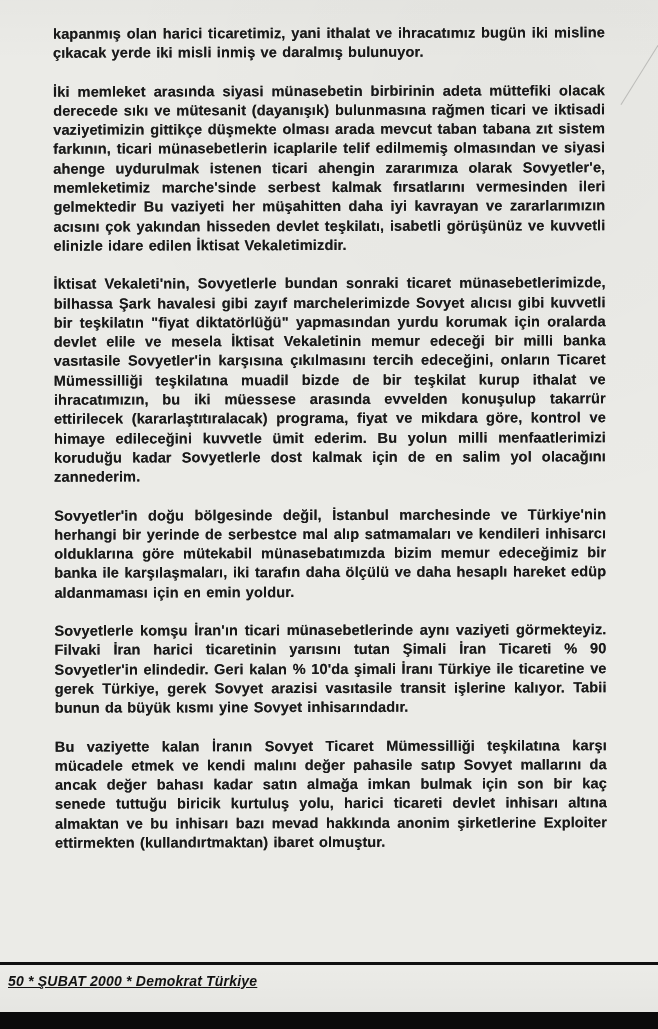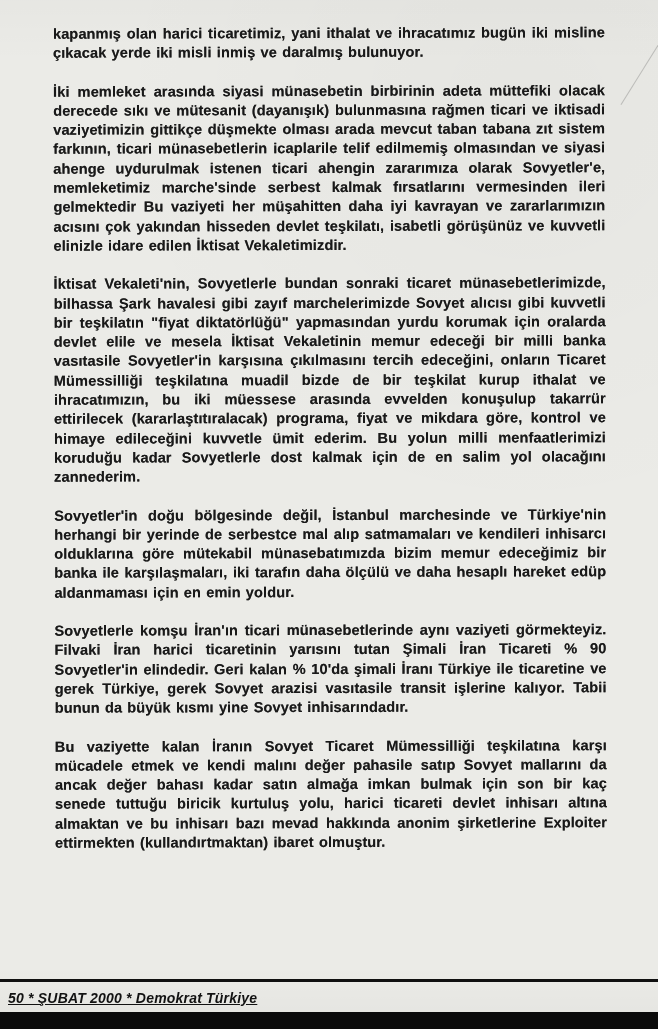--- a/index.html
+++ b/index.html
@@ -56,21 +56,21 @@
   .footer-rule {
     height: 3px;
     background: #101010;
     margin: 0 0 6px 0;
   }
   .footer-text {
     font-size: 14px;
     font-weight: bold;
     font-style: italic;
     text-decoration: underline;
-    padding: 2px 0 6px 8px;
+    padding: 2px 0 23px 8px;
     color: #121212;
     letter-spacing: 0.2px;
   }
   .bottom-bar {
     height: 17px;
     background: #0b0b0b;
   }
 </style>
 </head>
 <body>

